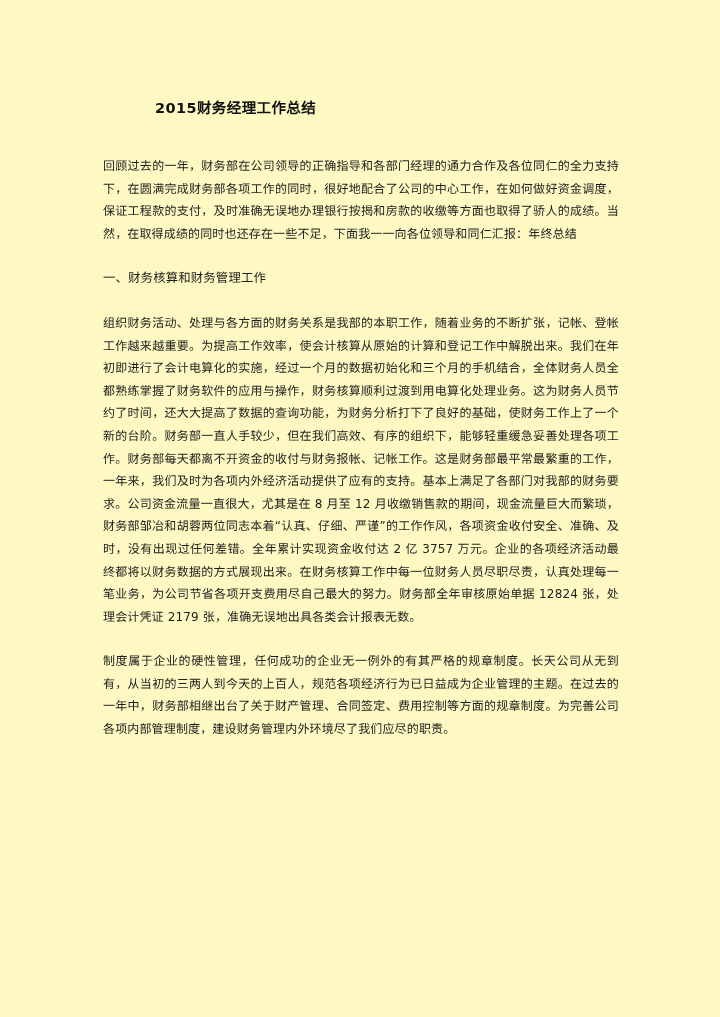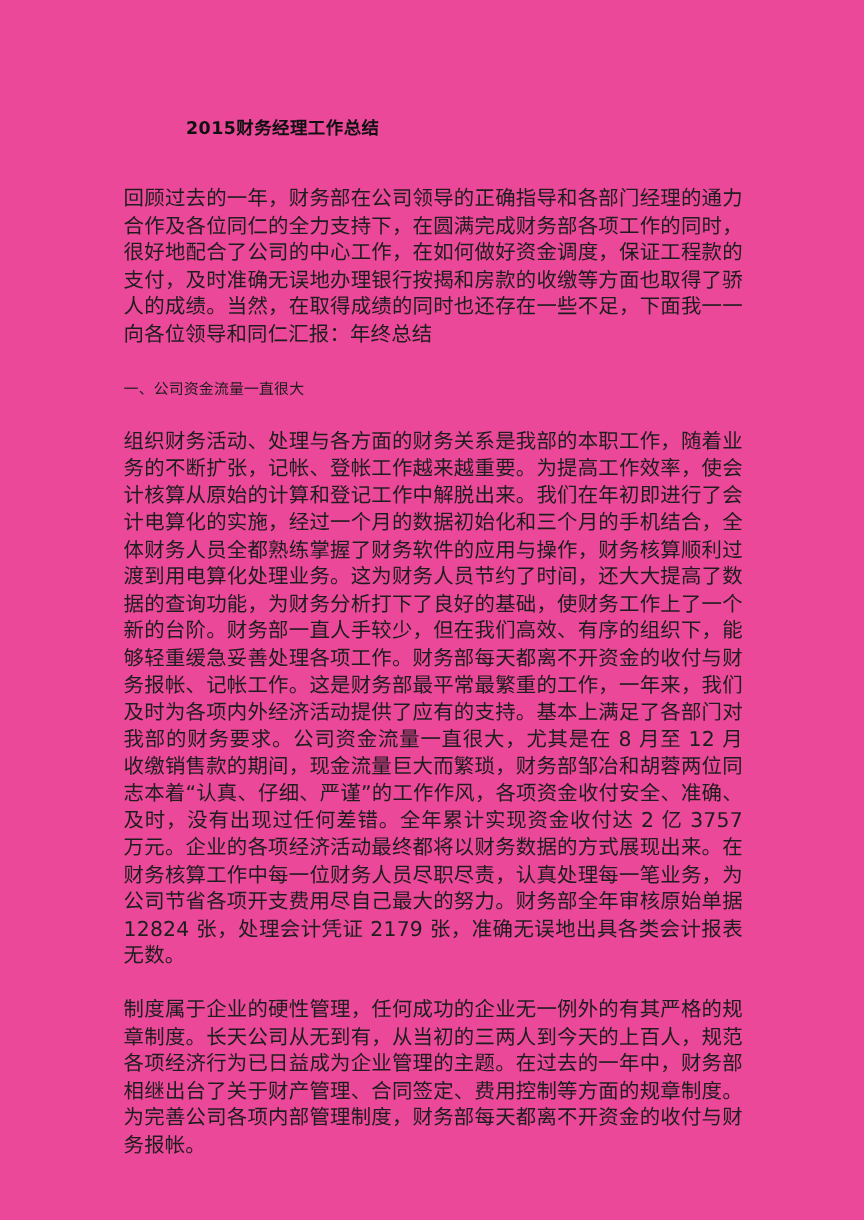--- a/index.html
+++ b/index.html
@@ -14,21 +14,21 @@
     overflow: hidden;
     font-family: "DejaVu Sans", "Liberation Sans", sans-serif;
     color: #1b1b1b;
     -webkit-font-smoothing: antialiased;
   }
 
   .page {
     position: relative;
     width: 720px;
     height: 1017px;
-    background: #ec4899;
+    background: #fef9c3;
     box-sizing: border-box;
   }
 
   .content {
     position: absolute;
     left: 103px;
     top: 0;
     width: 516px;
   }
 
@@ -39,21 +39,21 @@
     font-weight: bold;
     line-height: 20px;
     color: #101010;
     letter-spacing: 0.4px;
     padding-top: 98px;
     padding-left: 52px;
     white-space: nowrap;
   }
 
   .para {
-    font-size: 17px;
+    font-size: 12px;
     line-height: 22.6px;
     color: #1d1d1d;
     text-align: justify;
     text-justify: inter-character;
     letter-spacing: 0.15px;
     margin: 0;
     word-break: break-all;
   }
 
   .heading {
@@ -76,29 +76,29 @@
   <div class="content">
 
     <h1 class="doc-title">2015财务经理工作总结</h1>
 
     <div class="gap-title-to-body"></div>
 
     <p class="para">回顾过去的一年，财务部在公司领导的正确指导和各部门经理的通力合作及各位同仁的全力支持下，在圆满完成财务部各项工作的同时，很好地配合了公司的中心工作，在如何做好资金调度，保证工程款的支付，及时准确无误地办理银行按揭和房款的收缴等方面也取得了骄人的成绩。当然，在取得成绩的同时也还存在一些不足，下面我一一向各位领导和同仁汇报：年终总结</p>
 
     <div class="gap-block"></div>
 
-    <p class="heading">一、公司资金流量一直很大</p>
+    <p class="heading">一、财务核算和财务管理工作</p>
 
     <div class="gap-block"></div>
 
     <p class="para">组织财务活动、处理与各方面的财务关系是我部的本职工作，随着业务的不断扩张，记帐、登帐工作越来越重要。为提高工作效率，使会计核算从原始的计算和登记工作中解脱出来。我们在年初即进行了会计电算化的实施，经过一个月的数据初始化和三个月的手机结合，全体财务人员全都熟练掌握了财务软件的应用与操作，财务核算顺利过渡到用电算化处理业务。这为财务人员节约了时间，还大大提高了数据的查询功能，为财务分析打下了良好的基础，使财务工作上了一个新的台阶。财务部一直人手较少，但在我们高效、有序的组织下，能够轻重缓急妥善处理各项工作。财务部每天都离不开资金的收付与财务报帐、记帐工作。这是财务部最平常最繁重的工作，一年来，我们及时为各项内外经济活动提供了应有的支持。基本上满足了各部门对我部的财务要求。公司资金流量一直很大，尤其是在 8 月至 12 月收缴销售款的期间，现金流量巨大而繁琐，财务部邹冶和胡蓉两位同志本着“认真、仔细、严谨”的工作作风，各项资金收付安全、准确、及时，没有出现过任何差错。全年累计实现资金收付达 2 亿 3757 万元。企业的各项经济活动最终都将以财务数据的方式展现出来。在财务核算工作中每一位财务人员尽职尽责，认真处理每一笔业务，为公司节省各项开支费用尽自己最大的努力。财务部全年审核原始单据 12824 张，处理会计凭证 2179 张，准确无误地出具各类会计报表无数。</p>
 
     <div class="gap-block"></div>
 
-    <p class="para">制度属于企业的硬性管理，任何成功的企业无一例外的有其严格的规章制度。长天公司从无到有，从当初的三两人到今天的上百人，规范各项经济行为已日益成为企业管理的主题。在过去的一年中，财务部相继出台了关于财产管理、合同签定、费用控制等方面的规章制度。为完善公司各项内部管理制度，财务部每天都离不开资金的收付与财务报帐。</p>
+    <p class="para">制度属于企业的硬性管理，任何成功的企业无一例外的有其严格的规章制度。长天公司从无到有，从当初的三两人到今天的上百人，规范各项经济行为已日益成为企业管理的主题。在过去的一年中，财务部相继出台了关于财产管理、合同签定、费用控制等方面的规章制度。为完善公司各项内部管理制度，建设财务管理内外环境尽了我们应尽的职责。</p>
 
     <div class="gap-block"></div>
 
 
     <div class="gap-block-sm"></div>
 
 
   </div>
 </div>
 

